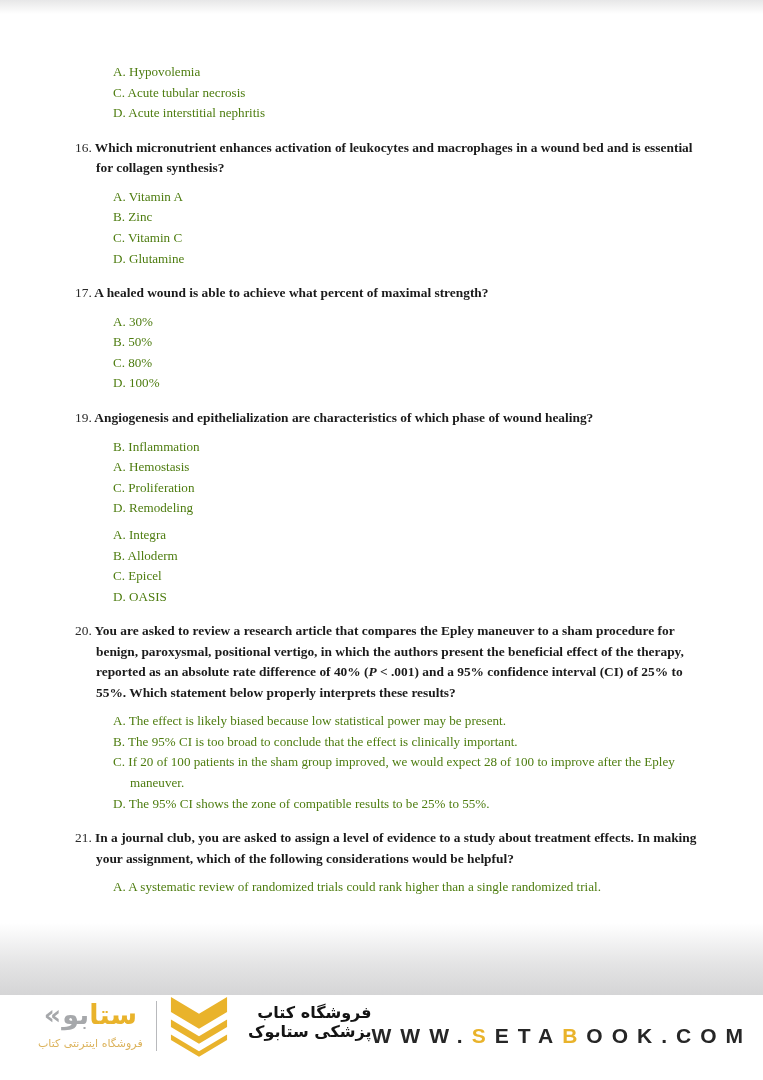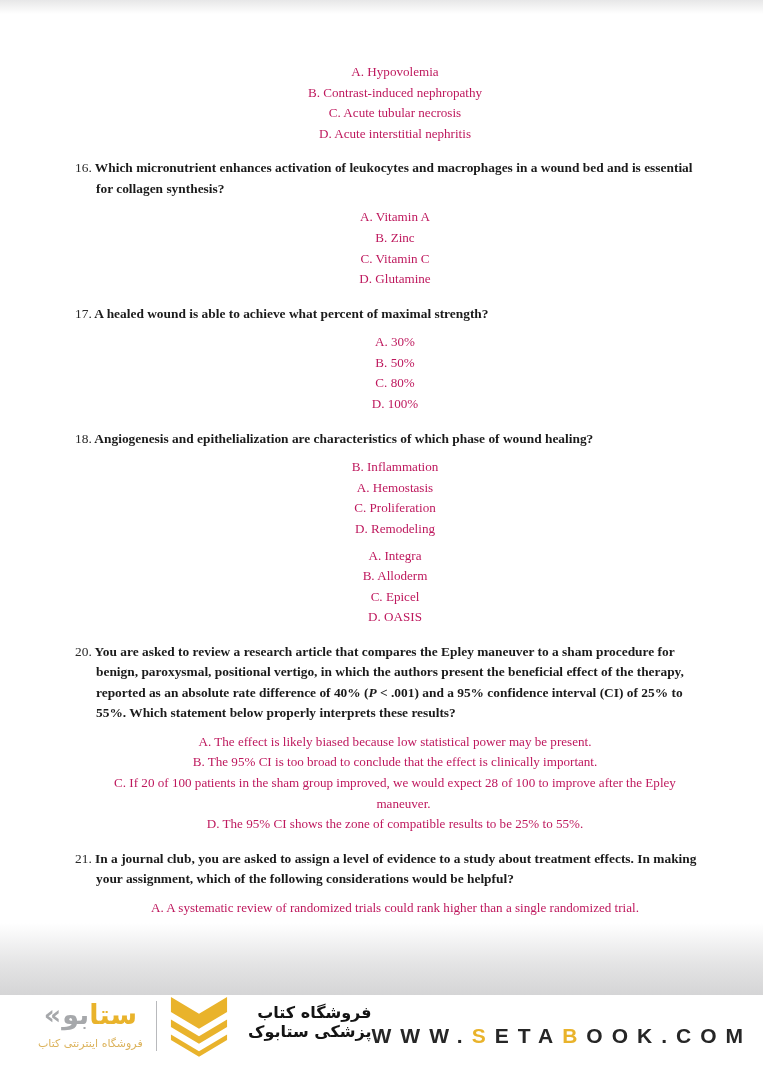--- a/index.html
+++ b/index.html
@@ -26,22 +26,22 @@
     background:linear-gradient(180deg, rgba(190,190,192,0) 0%, rgba(186,186,188,.38) 55%, rgba(178,178,180,.55) 100%);
     pointer-events:none;
   }
   .q{
     font-weight:bold;font-size:13.4px;line-height:20.5px;color:#1b1b1b;
     padding-left:21px;text-indent:-21px;margin:14px 0 8px 0;
   }
   .q-num{font-weight:normal;color:#2a2a2a;}
   .opts{margin:0 0 6px 0;}
   .opt{
-    font-size:13.1px;line-height:20.6px;color:#be185d;
-    margin-left:16px;padding-left:17px;text-indent:-17px;text-align:center;
+    font-size:13.1px;line-height:20.6px;color:#4d7c0f;
+    margin-left:38px;padding-left:17px;text-indent:-17px;
   }
   .opts.first{margin-top:0;}
   
   .footer{
     height:65px;box-sizing:border-box;background:#ffffff;
     display:flex;align-items:center;justify-content:flex-end;
     padding:0 20px 4px 38px;
   }
   .logo-left{display:flex;align-items:center;gap:13px;}
   .wordmark-col{display:flex;flex-direction:column;align-items:center;}
@@ -70,42 +70,41 @@
   }
   .url-gold{color:#E9B32B;}
 </style>
 </head>
 <body>
 
 <div class="doc">
 
   <div class="opts first">
     <div class="opt">A. Hypovolemia</div>
-    <div class="opt">B. Contrast-induced nephropathy</div>
     <div class="opt">C. Acute tubular necrosis</div>
     <div class="opt">D. Acute interstitial nephritis</div>
   </div>
 
   <p class="q"><span class="q-num">16.</span> <span>Which micronutrient enhances activation of leukocytes and macrophages in a wound bed and is essential for collagen synthesis?</span></p>
   <div class="opts">
     <div class="opt">A. Vitamin A</div>
     <div class="opt">B. Zinc</div>
     <div class="opt">C. Vitamin C</div>
     <div class="opt">D. Glutamine</div>
   </div>
 
   <p class="q"><span class="q-num">17.</span> <span>A healed wound is able to achieve what percent of maximal strength?</span></p>
   <div class="opts">
     <div class="opt">A. 30%</div>
     <div class="opt">B. 50%</div>
     <div class="opt">C. 80%</div>
     <div class="opt">D. 100%</div>
   </div>
 
-  <p class="q"><span class="q-num">18.</span> <span>Angiogenesis and epithelialization are characteristics of which phase of wound healing?</span></p>
+  <p class="q"><span class="q-num">19.</span> <span>Angiogenesis and epithelialization are characteristics of which phase of wound healing?</span></p>
   <div class="opts">
     <div class="opt">B. Inflammation</div>
     <div class="opt">A. Hemostasis</div>
     <div class="opt">C. Proliferation</div>
     <div class="opt">D. Remodeling</div>
   </div>
 
   <div class="opts">
     <div class="opt">A. Integra</div>
     <div class="opt">B. Alloderm</div>

